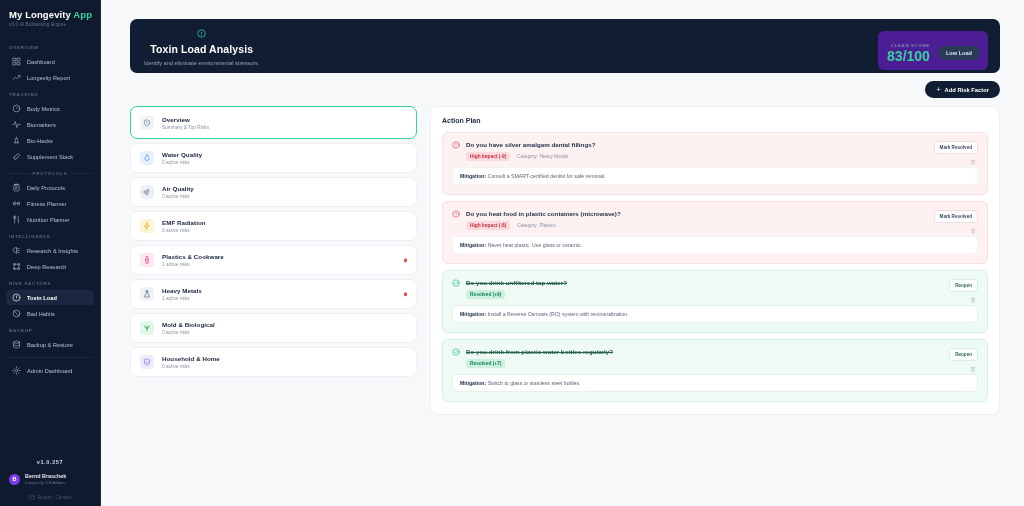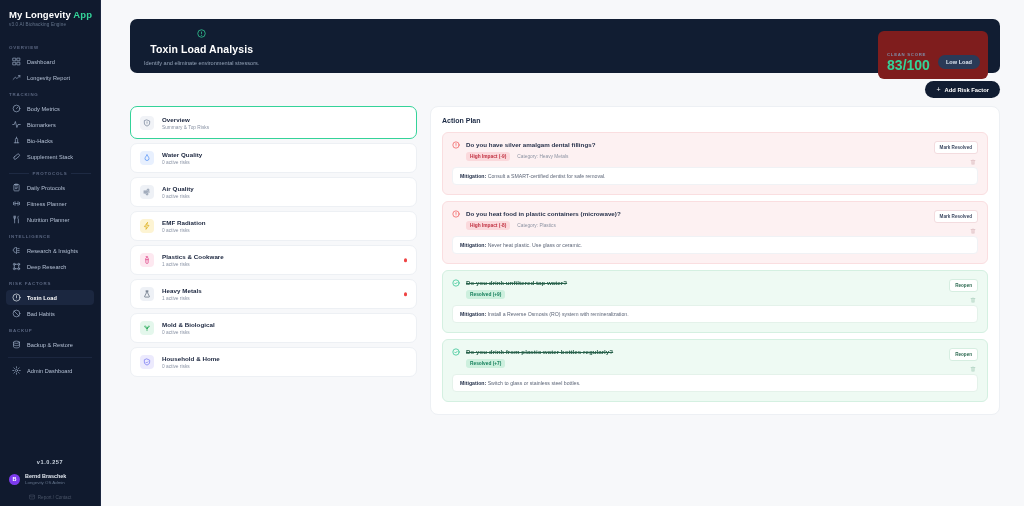--- a/index.html
+++ b/index.html
@@ -71,22 +71,22 @@
     background: #111d32; border-radius: 7px;
     height: 54px; padding: 10px 12px 0 14px;
     display: flex; align-items: flex-start; justify-content: space-between;
     position: relative;
   }
   .hero-title-row { display: flex; align-items: center; gap: 5px; flex-direction: column; }
   .hero-title-row .ic { width: 9px; height: 9px; color: #34d399; }
   .hero-title { font-size: 10.5px; font-weight: bold; color: #ffffff; letter-spacing: .1px;}
   .hero-sub { font-size: 5.6px; color: #94a3b8; margin-top: 5px; margin-left: 0px;}
   .score-box {
-    background: #7f1d1d; border-radius: 6px; padding: 21px 8px 6px 9px;
-    display: flex; align-items: center; gap: 8px; margin-top: 2px;
+    background: #4c1d95; border-radius: 6px; padding: 12px 8px 6px 9px;
+    display: flex; align-items: center; gap: 8px; margin-top: 2px; text-align: right;
   }
   .score-label { font-size: 4.3px; letter-spacing: .7px; color: #7f8ea8; font-weight: bold;}
   .score-val { font-size: 14px; font-weight: bold; color: #34d399; line-height: 1.05; margin-top: 1px;}
   .score-pill {
     background: #2a3a57; color: #dbe4f0; font-size: 5.6px; font-weight: bold;
     border-radius: 9px; padding: 4px 8px; white-space: nowrap;
   }
 
   .toolbar { display: flex; justify-content: flex-end; padding: 8px 0 8px 0; }
   .btn-add {

